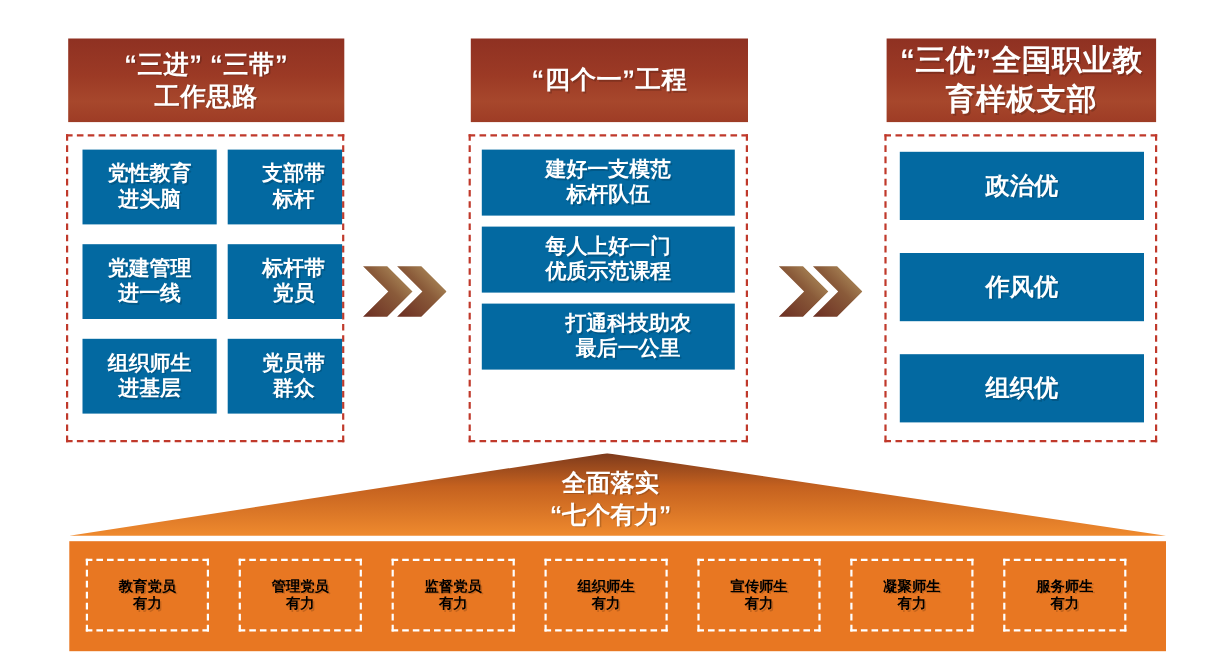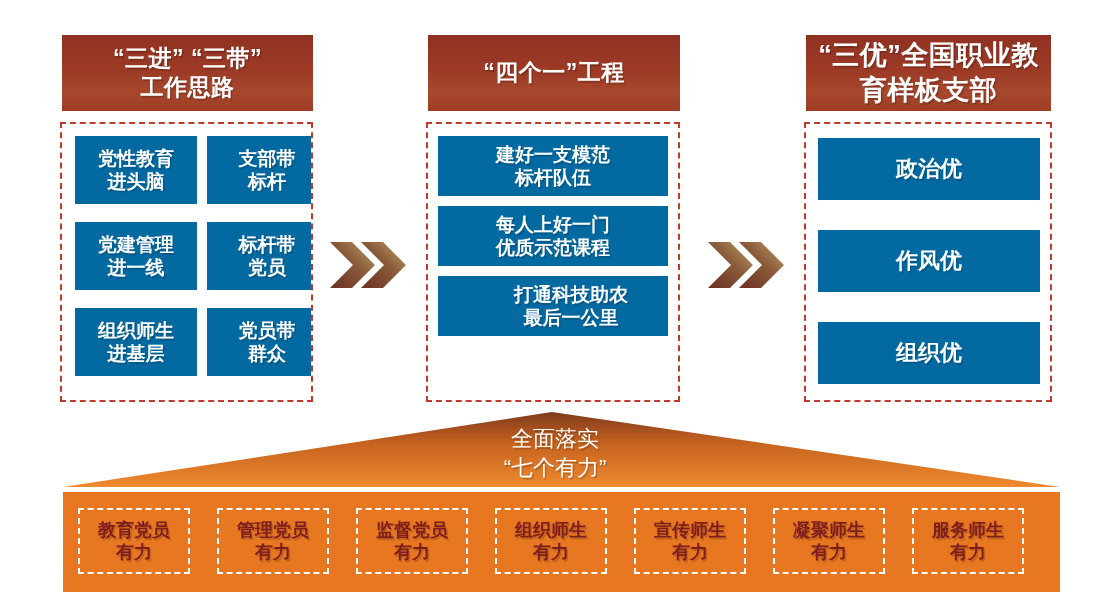--- a/index.html
+++ b/index.html
@@ -101,21 +101,21 @@
     width: 997px;
     height: 78px;
   }
   #roof-label {
     position: absolute;
     left: 430px;
     top: 425px;
     width: 250px;
     text-align: center;
     color: #ffffff;
-    font-weight: normal;
+    font-weight: bold;
     font-size: 22px;
     line-height: 1.3;
     white-space: pre-line;
     text-shadow: 1.5px 1.5px 0 rgba(0,0,0,0.18);
   }
 
   
   #base-bar {
     position: absolute;
     left: 63px;
@@ -124,23 +124,23 @@
     height: 100px;
     background: #e87722;
   }
   .base-cell {
     position: absolute;
     top: 508px;
     width: 112px;
     height: 66px;
     border: 2px dashed #ffffff;
     box-sizing: border-box;
-    color: #7f1d1d;
-    font-weight: bold;
-    font-size: 18px;
+    color: #000000;
+    font-weight: bold;
+    font-size: 13px;
     display: flex;
     align-items: center;
     justify-content: center;
     text-align: center;
     line-height: 1.24;
     white-space: pre-line;
     text-shadow: 1.5px 1.5px 0 rgba(0,0,0,0.16);
   }
   .b0 { left: 78px; }
   .b1 { left: 217px; }

